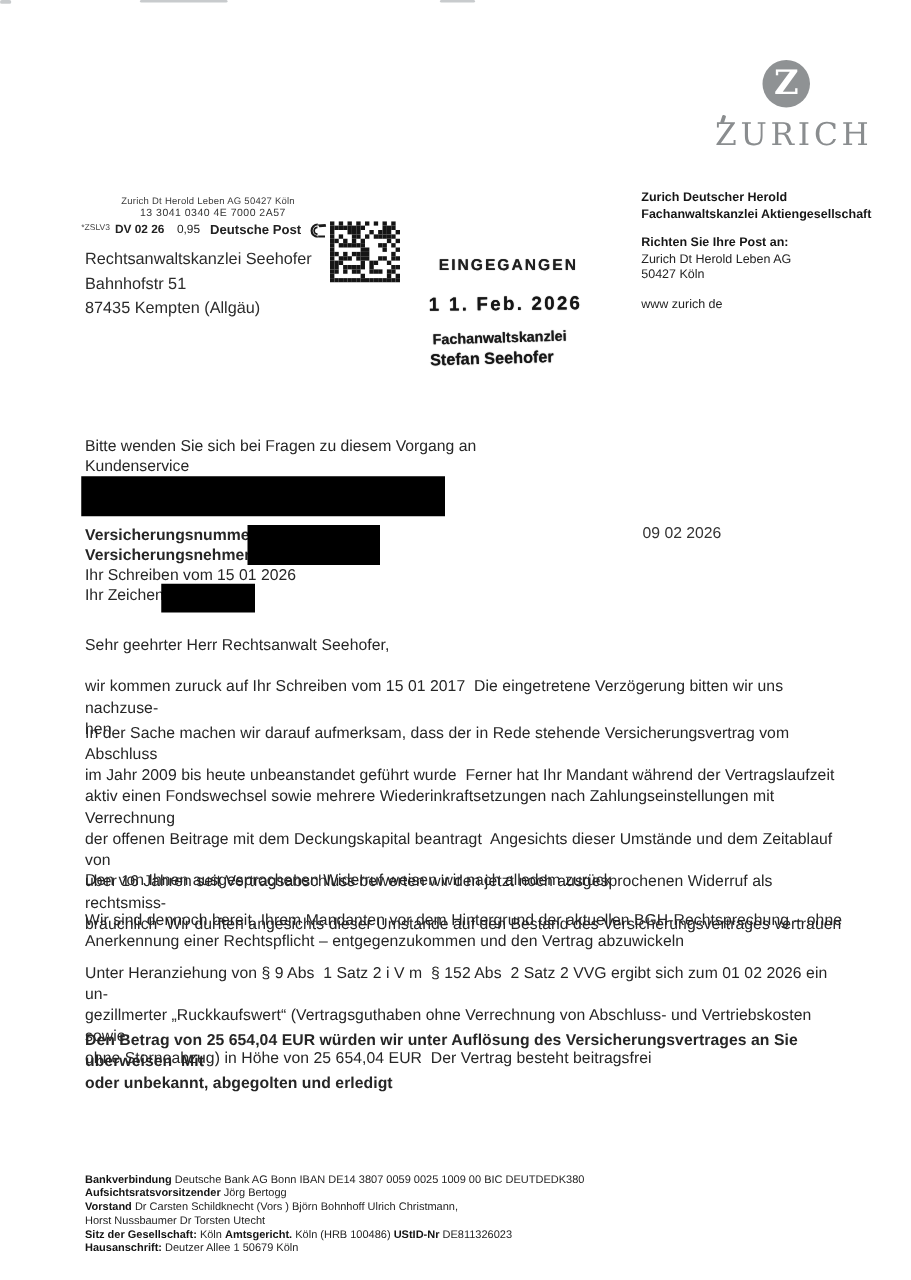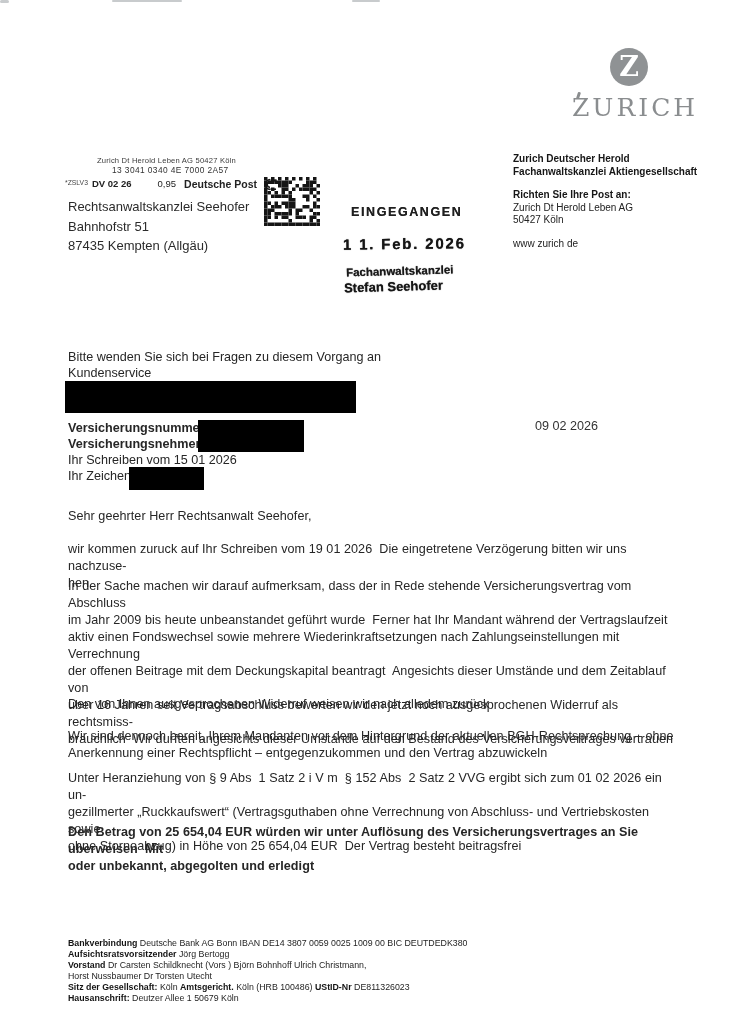--- a/index.html
+++ b/index.html
@@ -17,21 +17,21 @@
       color:#8a8d8f;letter-spacing:3px;font-weight:500;}
   .wordmark-accent{position:absolute;left:577px;top:92px;width:3px;height:7px;background:#8a8d8f;
       transform:rotate(18deg);border-radius:1px;}
 
   
   .frank1{position:absolute;left:68px;top:156px;font-size:7.6px;color:#3a3a3a;letter-spacing:.2px;margin-left:29px;}
   .frank2{position:absolute;left:112px;top:165px;font-size:8.4px;color:#333;letter-spacing:.4px;}
   .frank3{position:absolute;left:65px;top:176px;font-size:9px;color:#222;display:flex;align-items:center;gap:4px;}
   .frank3 .zslv{font-size:6.8px;color:#444;position:relative;top:-1px;}
   .frank3 .dv{font-weight:700;font-size:9.5px;}
-  .frank3 .price{font-size:9.5px;margin-left:22px;}
+  .frank3 .price{font-size:9.5px;margin-left:6px;}
   .frank3 .carrier{font-weight:700;font-size:10.5px;margin-left:4px;}
   .horn{position:relative;top:2px;}
 
   
   .recipient{position:absolute;left:68px;top:197px;font-size:13px;line-height:19.5px;color:#2b2b2b;}
 
   
   .barcode{position:absolute;left:264px;top:177px;}
 
   
@@ -44,21 +44,21 @@
   .stamp-firm2{position:absolute;left:344px;top:279px;font-size:13px;font-weight:700;color:#161616;
       transform:rotate(-1.6deg);text-shadow:0 0 .9px #333;}
 
   
   .company{position:absolute;left:513px;top:153px;font-size:10px;line-height:12.6px;color:#222;}
   .company .b{font-weight:700;color:#161616;}
   .company .gap{height:11px;}
   .lbl-bold{font-weight:700;color:#161616;}
   .redaction{position:absolute;background:#000;}
   .ref-line{position:absolute;left:68px;font-size:12.6px;color:#262626;}
-  .ref-date{position:absolute;left:514px;top:419px;font-size:12.6px;color:#333;margin-left:21px;}
+  .ref-date{position:absolute;left:514px;top:419px;font-size:12.6px;color:#333;}
 
   
   .body-text{font-size:12.6px;line-height:17px;color:#262626;letter-spacing:.05px;}
   .para{position:absolute;left:68px;width:606px;}
   .line{white-space:pre-wrap;}
   .red-inline{display:inline-block;background:#000;width:72px;height:17px;vertical-align:middle;margin:0 3px -3px 3px;}
 
   
   .footer{position:absolute;left:68px;top:938px;font-size:8.8px;line-height:11px;color:#242424;}
   .footer .b{font-weight:700;color:#141414;}
@@ -253,21 +253,21 @@
 <div class="ref-line lbl-bold" style="top:421px;">Versicherungsnummer</div>
 <div class="ref-line lbl-bold" style="top:437px;">Versicherungsnehmer</div>
 <div class="redaction" style="left:198px;top:420px;width:106px;height:32px;"></div>
 <div class="ref-line" style="top:453px;">Ihr Schreiben vom 15 01 2026</div>
 <div class="ref-line" style="top:469px;">Ihr Zeichen</div>
 <div class="redaction" style="left:129px;top:467px;width:75px;height:23px;"></div>
 <div class="ref-date">09 02 2026</div>
 
 <div class="para body-text" style="top:508px;">Sehr geehrter Herr Rechtsanwalt Seehofer,</div>
 <div class="para body-text" style="top:541px;">
-    <div class="line">wir kommen zuruck auf Ihr Schreiben vom 19 01 2026  Die eingetretene Verzögerung bitten wir uns nachzuse-</div>
+    <div class="line">wir kommen zuruck auf Ihr Schreiben vom 15 01 2017  Die eingetretene Verzögerung bitten wir uns nachzuse-</div>
     <div class="line">hen</div>
   </div>
 <div class="para body-text" style="top:578px;">
     <div class="line">In der Sache machen wir darauf aufmerksam, dass der in Rede stehende Versicherungsvertrag vom Abschluss</div>
     <div class="line">im Jahr 2009 bis heute unbeanstandet geführt wurde  Ferner hat Ihr Mandant während der Vertragslaufzeit</div>
     <div class="line">aktiv einen Fondswechsel sowie mehrere Wiederinkraftsetzungen nach Zahlungseinstellungen mit Verrechnung</div>
     <div class="line">der offenen Beitrage mit dem Deckungskapital beantragt  Angesichts dieser Umstände und dem Zeitablauf von</div>
     <div class="line">uber 16 Jahren seit Vertragsabschluss bewerten wir den jetzt noch ausgesprochenen Widerruf als rechtsmiss-</div>
     <div class="line">brauchlich  Wir durften angesichts dieser Umstande auf den Bestand des Versicherungsvertrages vertrauen</div>
   </div>

